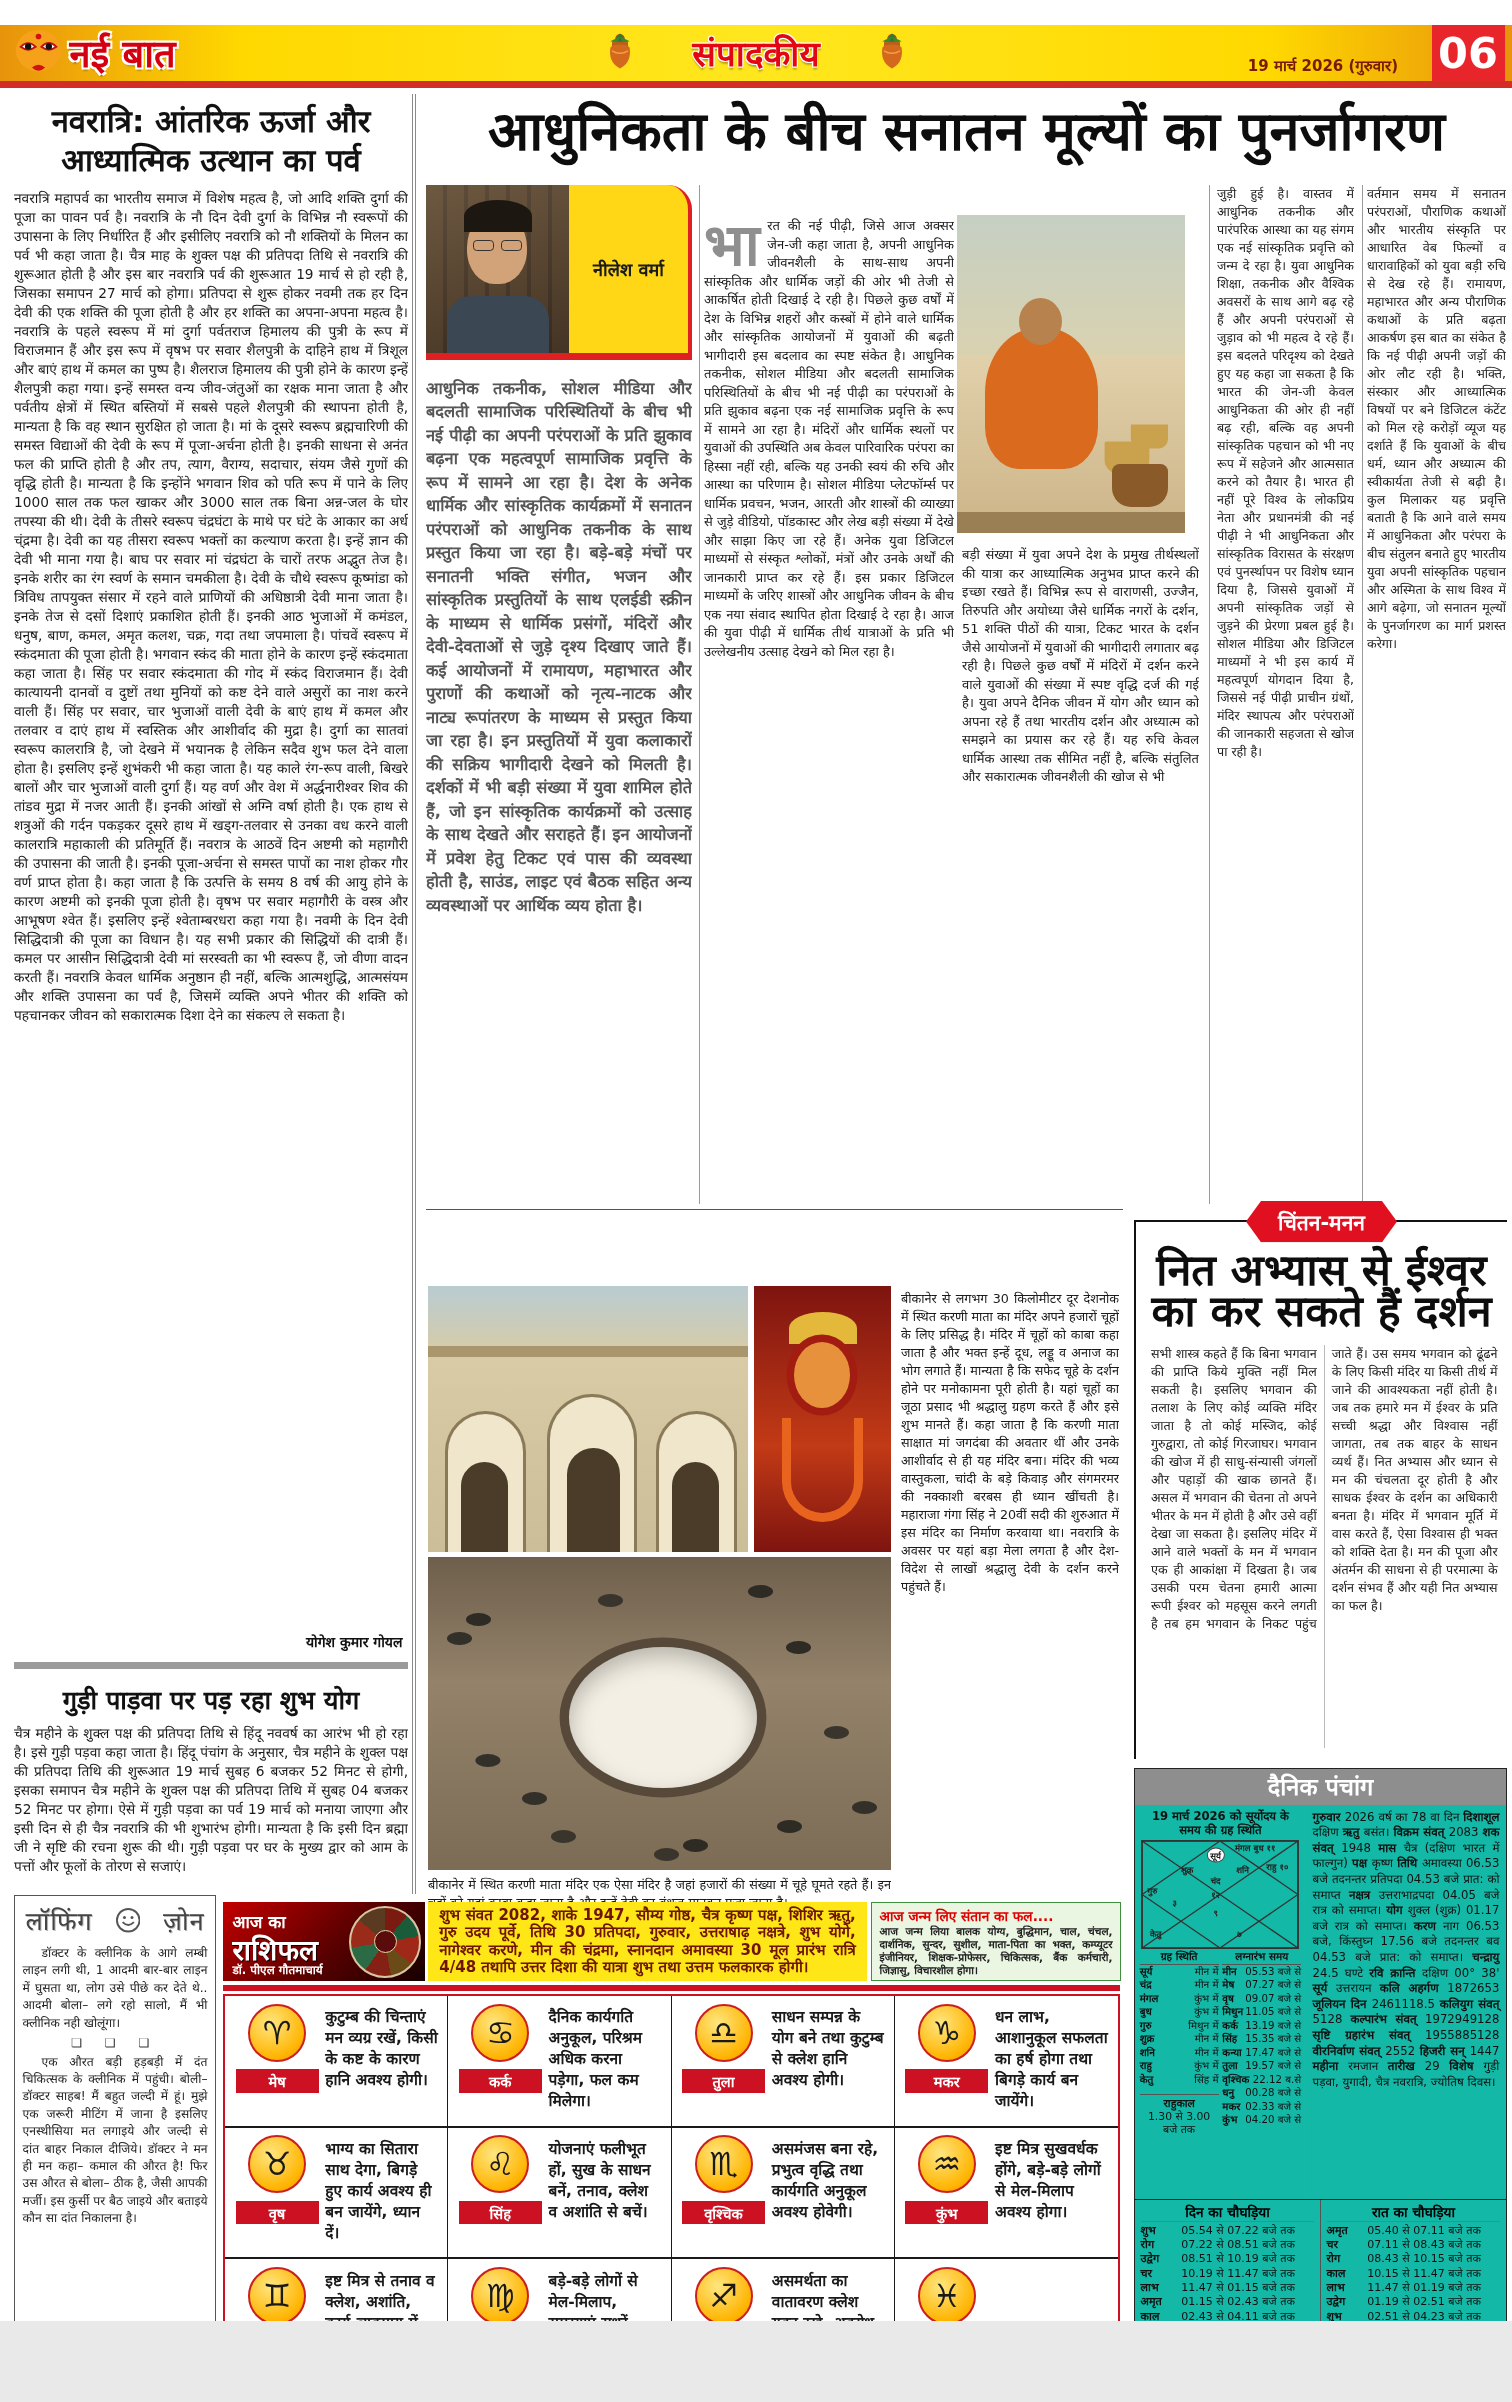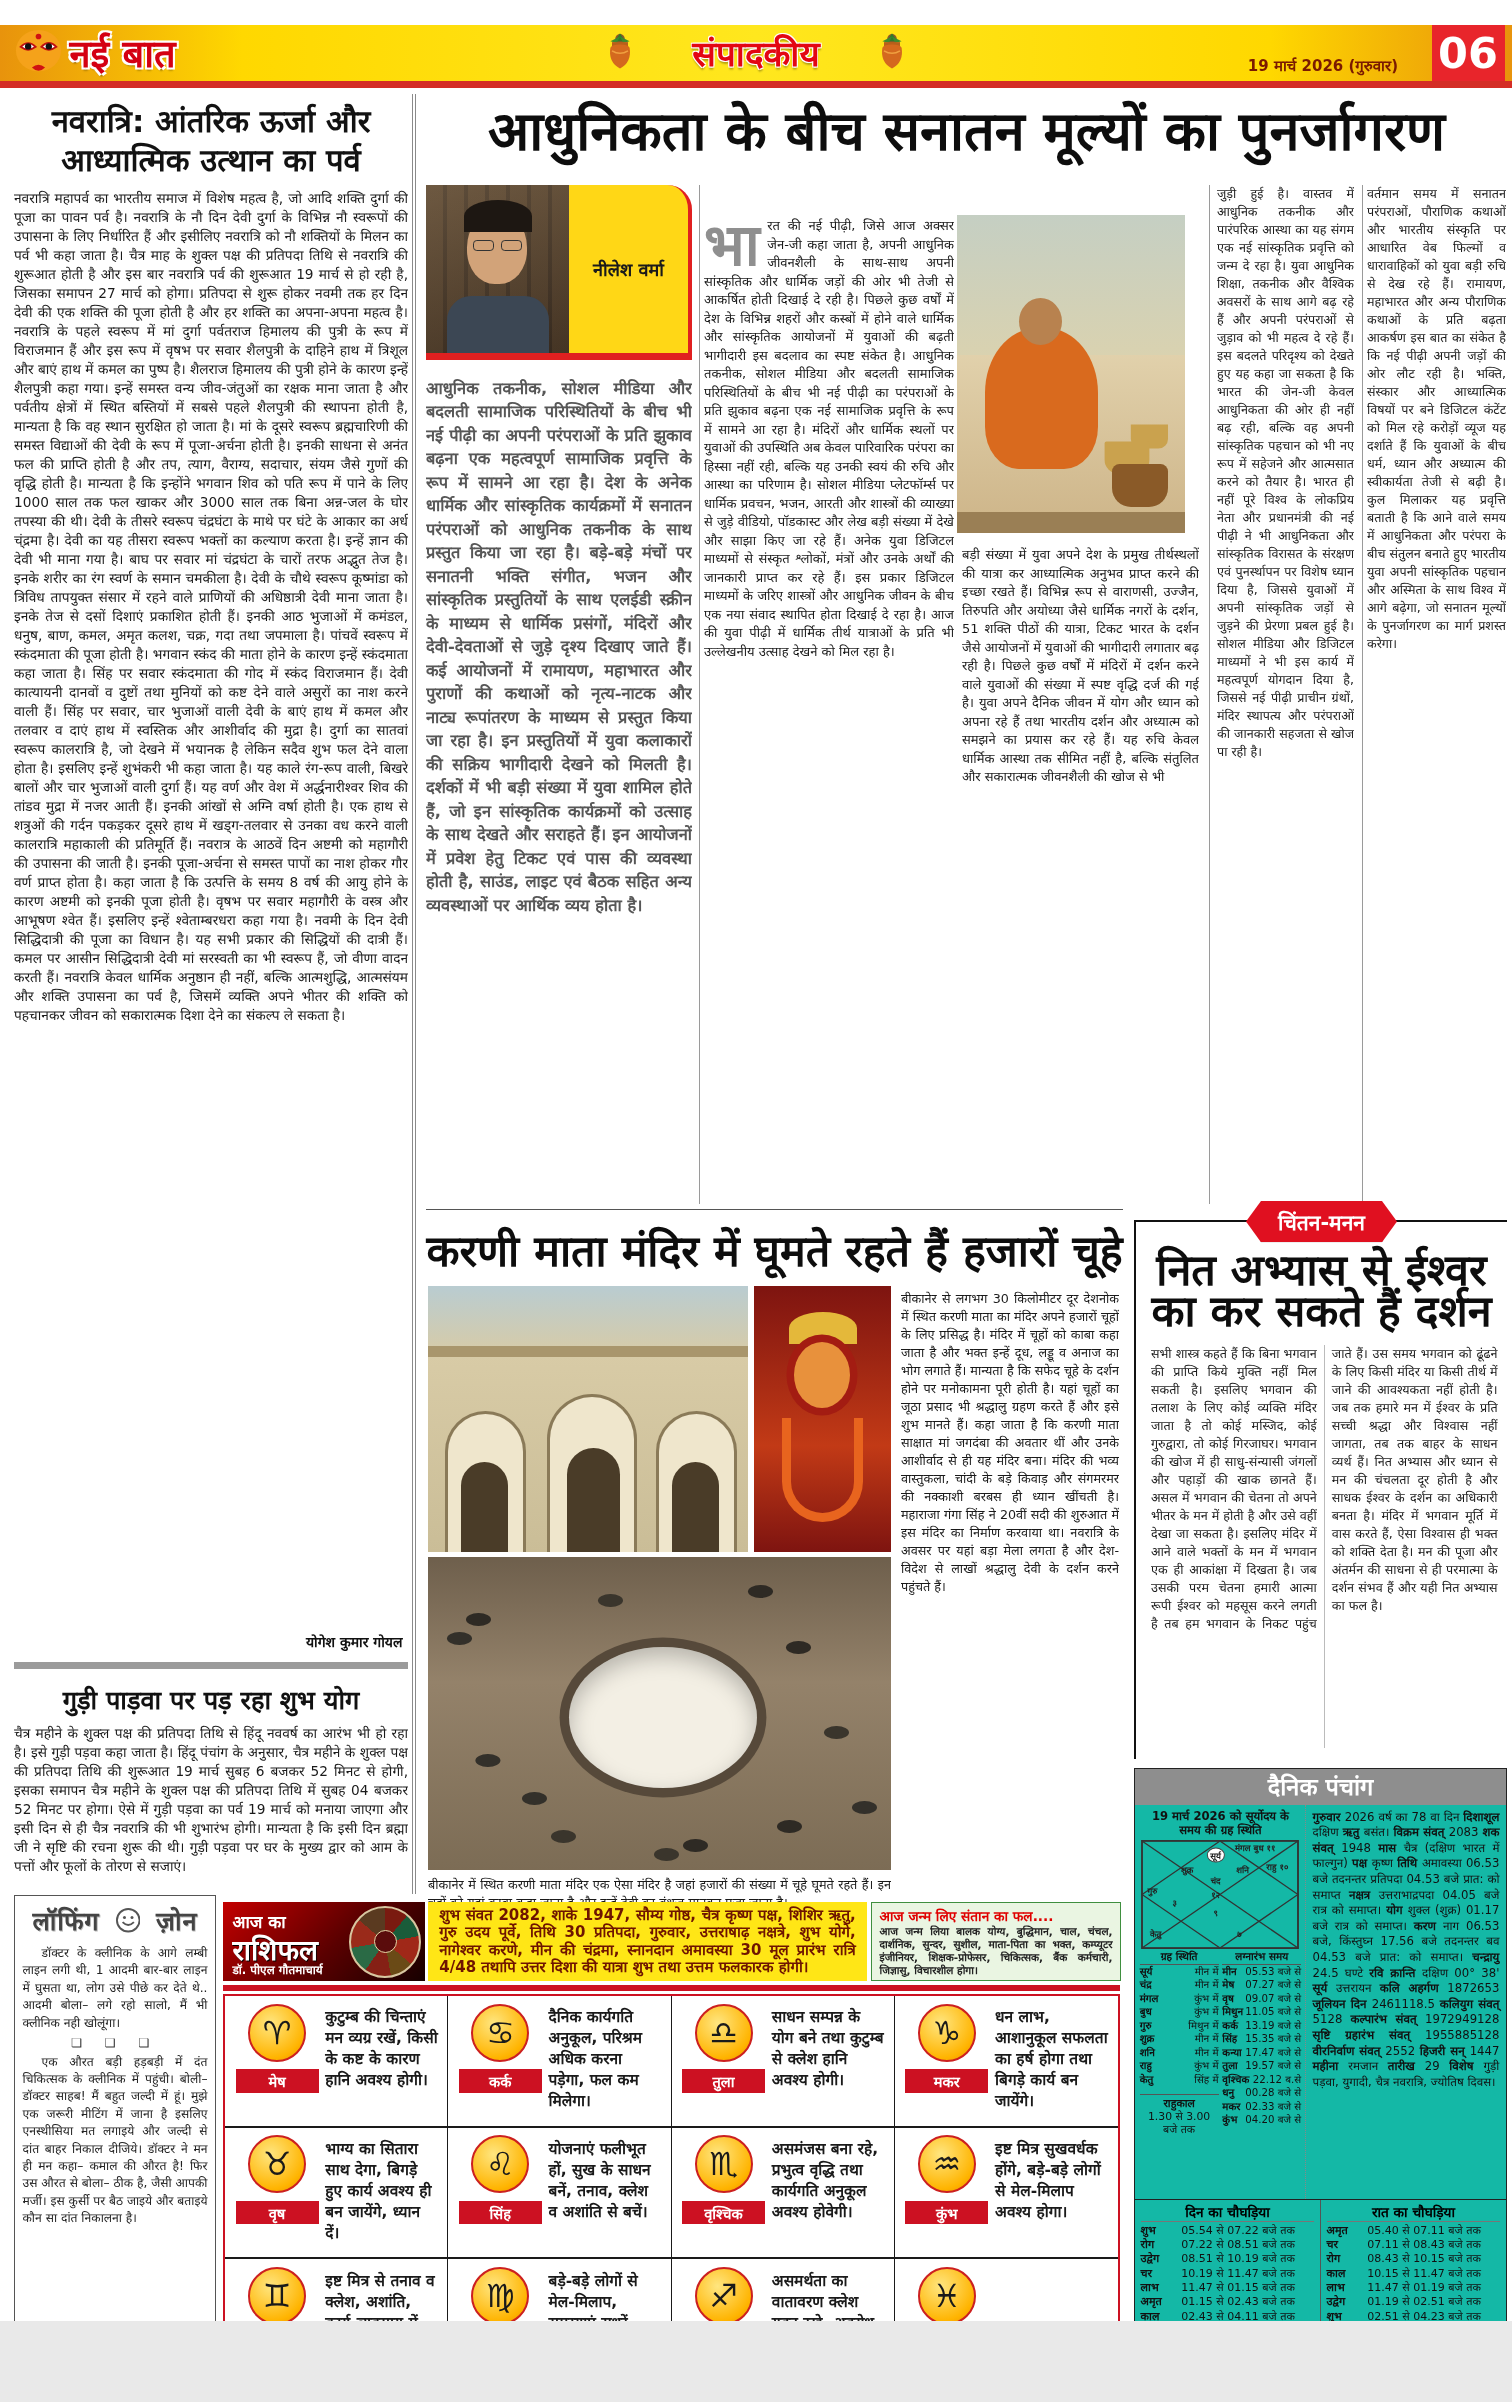--- a/index.html
+++ b/index.html
@@ -26,21 +26,21 @@
 
   
   .left-col { position:absolute; left:14px; top:94px; width:394px; }
   .nav-headline { font-size:31px; line-height:39px; font-weight:900; color:#121212; text-align:center; margin:7.5px 1.9px 9.4px 1.9px; }
   .nav-body { font-size:13.7px; line-height:19px; text-align:justify; color:#1a1a1a; height:1439px; overflow:hidden; }
   .nav-byline { text-align:right; font-weight:700; font-size:14px; margin:3.8px 5.6px 0 0; color:#111; }
   .gray-divider { height:7.5px; background:#9b9b9b; margin:11.3px 0 13px 0; }
   .gudi-headline { font-size:25.4px; font-weight:900; text-align:center; color:#111; margin-bottom:7.5px; }
   .gudi-body { font-size:13.7px; line-height:19px; text-align:justify; color:#1a1a1a; height:158px; overflow:hidden; }
   .laugh-box { width:202px; border:1.9px solid #555; margin-top:13px; padding:5.6px 7.5px; height:482px; overflow:hidden; background:#fff; }
-  .laugh-title { display:flex; align-items:center; justify-content:center; gap:16px; font-size:25.4px; font-weight:700; color:#444;
+  .laugh-title { display:flex; align-items:center; justify-content:center; gap:23px; font-size:25.4px; font-weight:400; color:#444;
     letter-spacing:0.9px; text-shadow:0.9px 0.9px 0 #bbb; margin:1.9px 0 7.5px 0; }
   .joke { font-size:12.2px; line-height:17.4px; text-align:justify; color:#222; text-indent:19px; }
   .joke-sep { text-align:center; color:#333; font-size:12.2px; margin:3.8px 0; letter-spacing:9.4px; }
 
   
   .main-headline { position:absolute; left:426px; top:87px; width:1081px; height:90px; font-size:54px; line-height:89px;
     font-weight:900; color:#0d0d0d; text-align:center; white-space:nowrap; }
 
   
   .colA { position:absolute; left:426px; top:185px; width:266px; height:1019px; overflow:hidden; }
@@ -270,21 +270,20 @@
   <div class="colC">बड़ी संख्या में युवा अपने देश के प्रमुख तीर्थस्थलों की यात्रा कर आध्यात्मिक अनुभव प्राप्त करने की इच्छा रखते हैं। विभिन्न रूप से वाराणसी, उज्जैन, तिरुपति और अयोध्या जैसे धार्मिक नगरों के दर्शन, 51 शक्ति पीठों की यात्रा, टिकट भारत के दर्शन जैसे आयोजनों में युवाओं की भागीदारी लगातार बढ़ रही है। पिछले कुछ वर्षों में मंदिरों में दर्शन करने वाले युवाओं की संख्या में स्पष्ट वृद्धि दर्ज की गई है। युवा अपने दैनिक जीवन में योग और ध्यान को अपना रहे हैं तथा भारतीय दर्शन और अध्यात्म को समझने का प्रयास कर रहे हैं। यह रुचि केवल धार्मिक आस्था तक सीमित नहीं है, बल्कि संतुलित और सकारात्मक जीवनशैली की खोज से भी</div>
   <div class="colD">जुड़ी हुई है। वास्तव में आधुनिक तकनीक और पारंपरिक आस्था का यह संगम एक नई सांस्कृतिक प्रवृत्ति को जन्म दे रहा है। युवा आधुनिक शिक्षा, तकनीक और वैश्विक अवसरों के साथ आगे बढ़ रहे हैं और अपनी परंपराओं से जुड़ाव को भी महत्व दे रहे हैं। इस बदलते परिदृश्य को देखते हुए यह कहा जा सकता है कि भारत की जेन-जी केवल आधुनिकता की ओर ही नहीं बढ़ रही, बल्कि वह अपनी सांस्कृतिक पहचान को भी नए रूप में सहेजने और आत्मसात करने को तैयार है। भारत ही नहीं पूरे विश्व के लोकप्रिय नेता और प्रधानमंत्री की नई पीढ़ी ने भी आधुनिकता और सांस्कृतिक विरासत के संरक्षण एवं पुनर्स्थापन पर विशेष ध्यान दिया है, जिससे युवाओं में अपनी सांस्कृतिक जड़ों से जुड़ने की प्रेरणा प्रबल हुई है। सोशल मीडिया और डिजिटल माध्यमों ने भी इस कार्य में महत्वपूर्ण योगदान दिया है, जिससे नई पीढ़ी प्राचीन ग्रंथों, मंदिर स्थापत्य और परंपराओं की जानकारी सहजता से खोज पा रही है।</div>
   <div class="colE">वर्तमान समय में सनातन परंपराओं, पौराणिक कथाओं और भारतीय संस्कृति पर आधारित वेब फिल्मों व धारावाहिकों को युवा बड़ी रुचि से देख रहे हैं। रामायण, महाभारत और अन्य पौराणिक कथाओं के प्रति बढ़ता आकर्षण इस बात का संकेत है कि नई पीढ़ी अपनी जड़ों की ओर लौट रही है। भक्ति, संस्कार और आध्यात्मिक विषयों पर बने डिजिटल कंटेंट को मिल रहे करोड़ों व्यूज यह दर्शाते हैं कि युवाओं के बीच धर्म, ध्यान और अध्यात्म की स्वीकार्यता तेजी से बढ़ी है। कुल मिलाकर यह प्रवृत्ति बताती है कि आने वाले समय में आधुनिकता और परंपरा के बीच संतुलन बनाते हुए भारतीय युवा अपनी सांस्कृतिक पहचान और अस्मिता के साथ विश्व में आगे बढ़ेगा, जो सनातन मूल्यों के पुनर्जागरण का मार्ग प्रशस्त करेगा।</div>
 
   <div class="colrule" style="left:699px; top:185px; height:1019px;"></div>
   <div class="colrule" style="left:1209px; top:185px; height:1019px;"></div>
   <div class="colrule" style="left:1362px; top:185px; height:1019px;"></div>
 
   <div class="sect-rule"></div>
 
-  <div class="karni-headline">करणी माता मंदिर में घूमते रहते हैं हजारों चूहे</div>
   <div class="ph arch-photo">
     <div class="arch-ledge"></div>
     <div class="arch" style="left:17px;">
         <div class="dk"></div>
       </div>
     <div class="arch" style="left:119px; width:90px; height:158px;">
         <div class="dk" style="left:17px; width:53px; height:104px;"></div>
       </div>
     <div class="arch" style="left:228px;">
         <div class="dk"></div>

